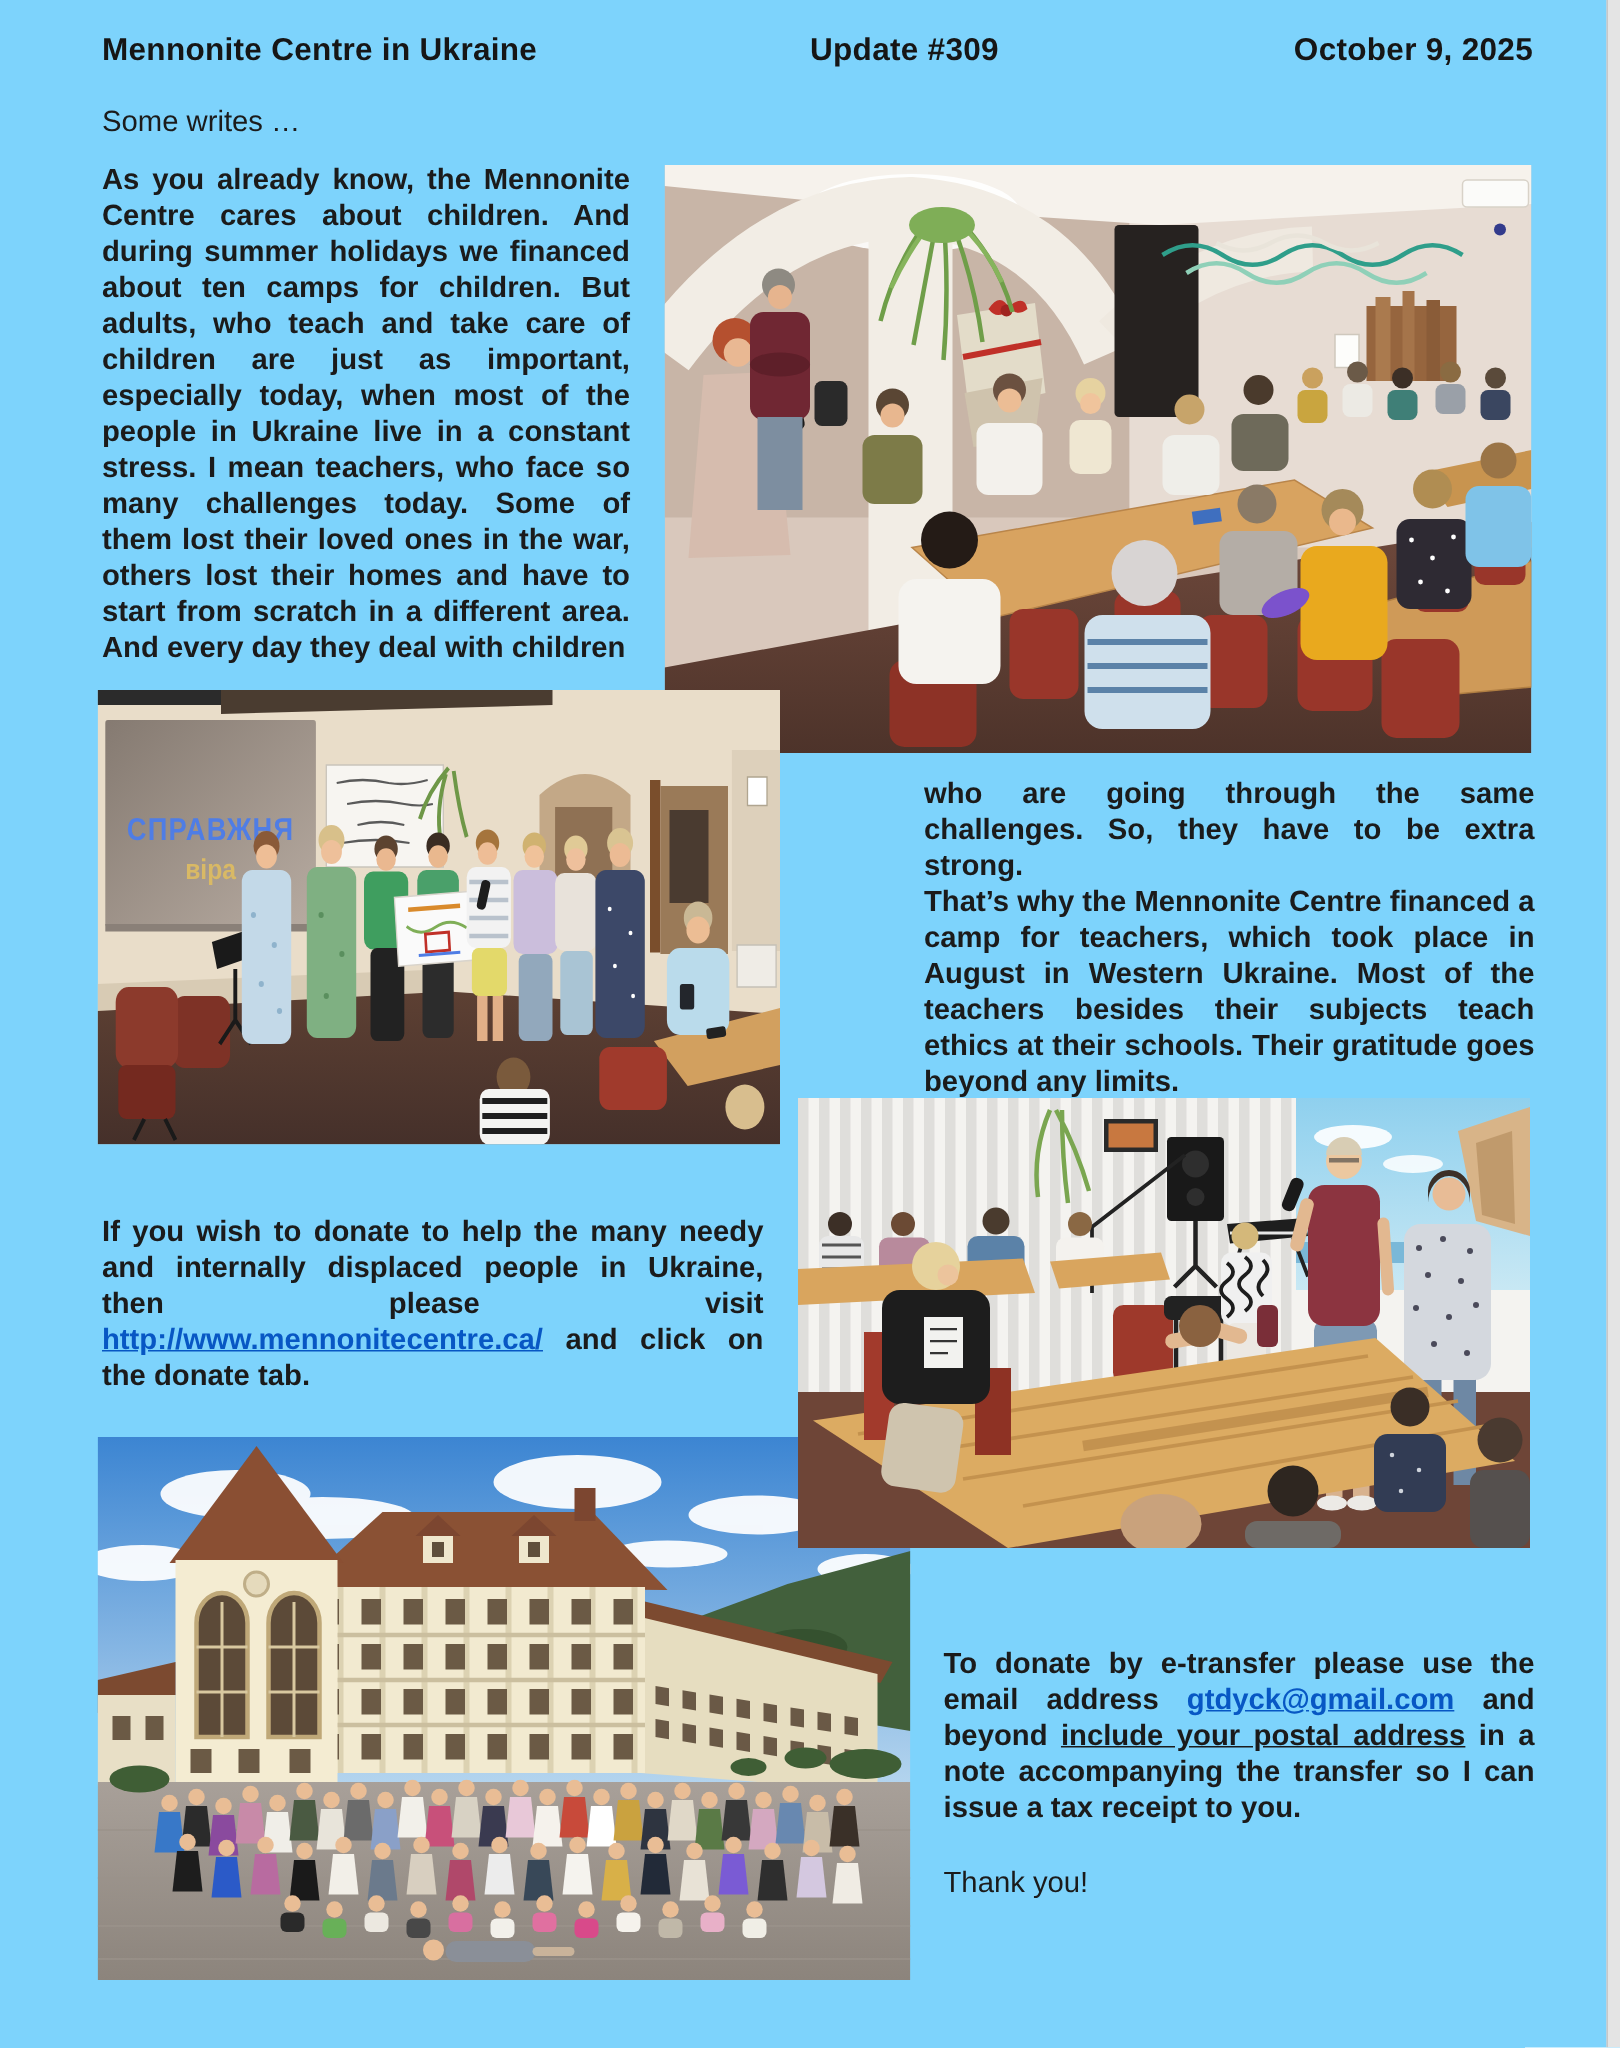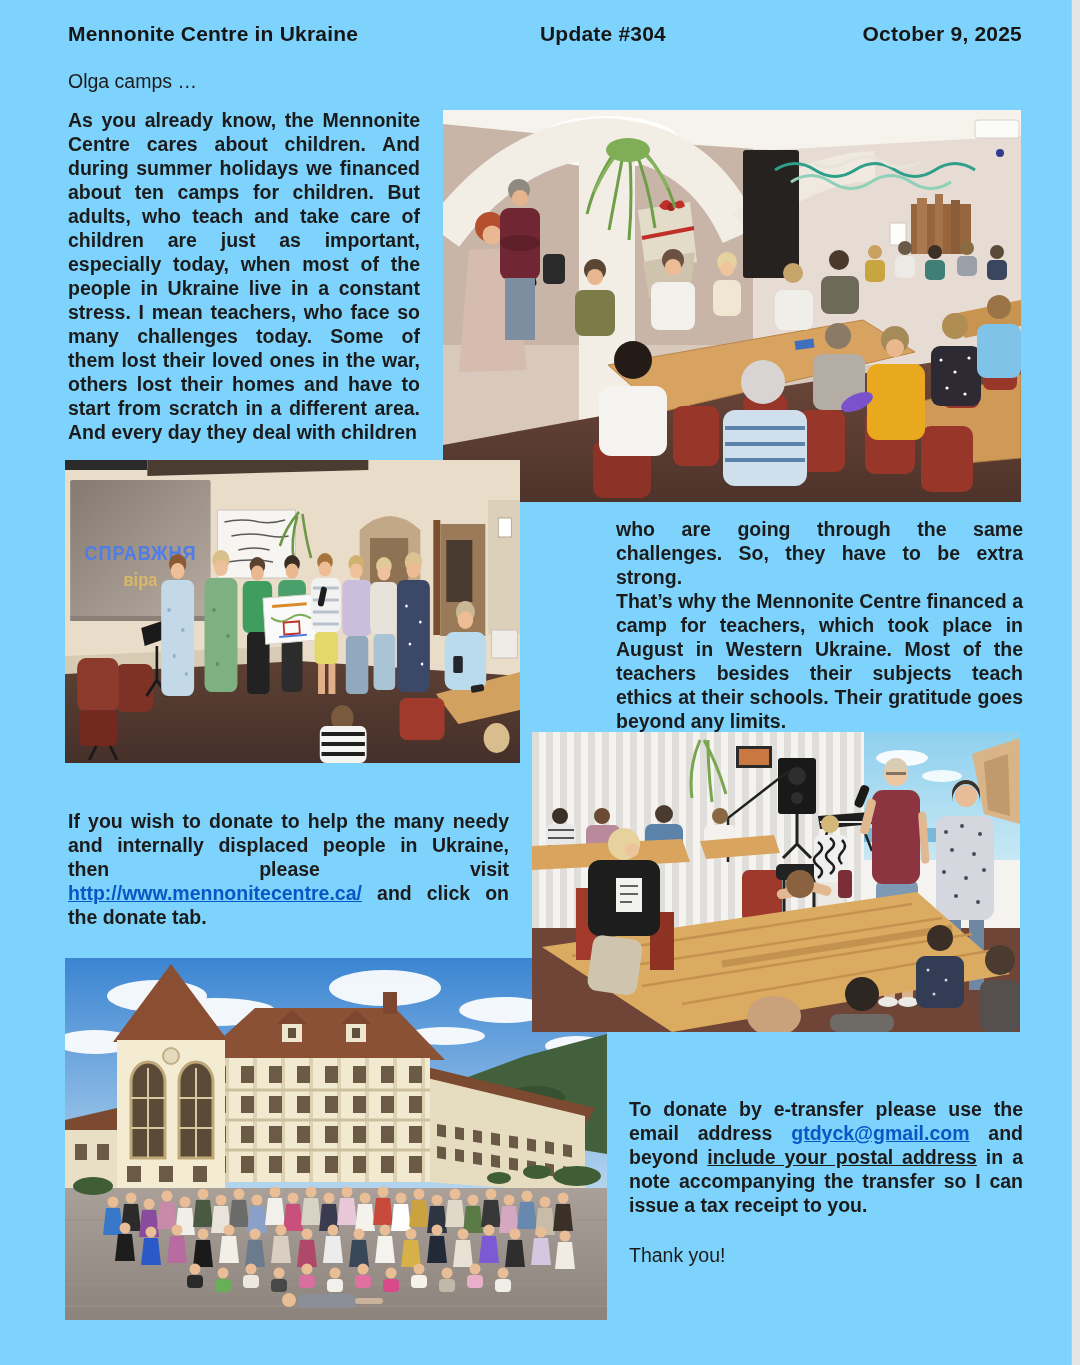--- a/index.html
+++ b/index.html
@@ -14,24 +14,24 @@
   .photo svg{display:block;width:100%;height:100%;}
   .edge{position:absolute;top:0;right:0;width:8px;height:100%;
         background:#e4e4e4;border-left:1px solid #c7c7c7;}
 </style>
 </head>
 <body>
 
 <div class="page">
 
   <div class="hdr" style="left:68px;">Mennonite Centre in Ukraine</div>
-  <div class="hdr" style="left:540px;">Update #304</div>
+  <div class="hdr" style="left:540px;">Update #309</div>
   <div class="hdr" style="right:58px;">October 9, 2025</div>
 
-  <div class="txt" style="left:68px;top:69px;">Olga camps …</div>
+  <div class="txt" style="left:68px;top:69px;">Some writes …</div>
 
   <div class="txt jp" style="left:68px;top:108px;width:352px;">As you already know, the Mennonite Centre cares about children. And during summer holidays we financed about ten camps for children. But adults, who teach and take care of children are just as important, especially today, when most of the people in Ukraine live in a constant stress. I mean teachers, who face so many challenges today. Some of them lost their loved ones in the war, others lost their homes and have to start from scratch in a different area. And every day they deal with children</div>
 
   <div class="photo" style="left:443px;top:110px;width:578px;height:392px;z-index:1;">
     <svg viewBox="0 0 578 392" preserveAspectRatio="none">
       <defs>
         <linearGradient id="p1floor" x1="0" y1="0" x2="0" y2="1">
           <stop offset="0" stop-color="#6f493c"></stop>
             <stop offset="1" stop-color="#4d332a"></stop>
         </linearGradient>

